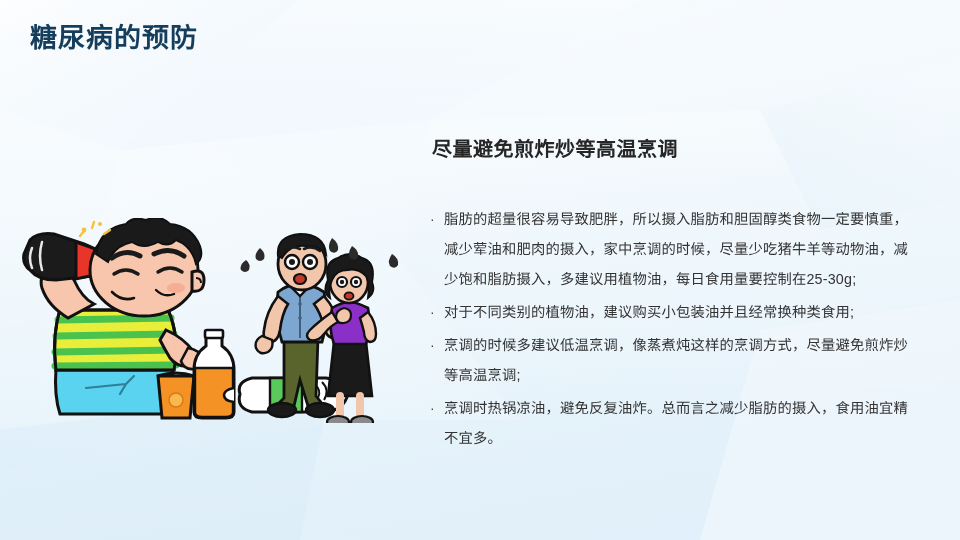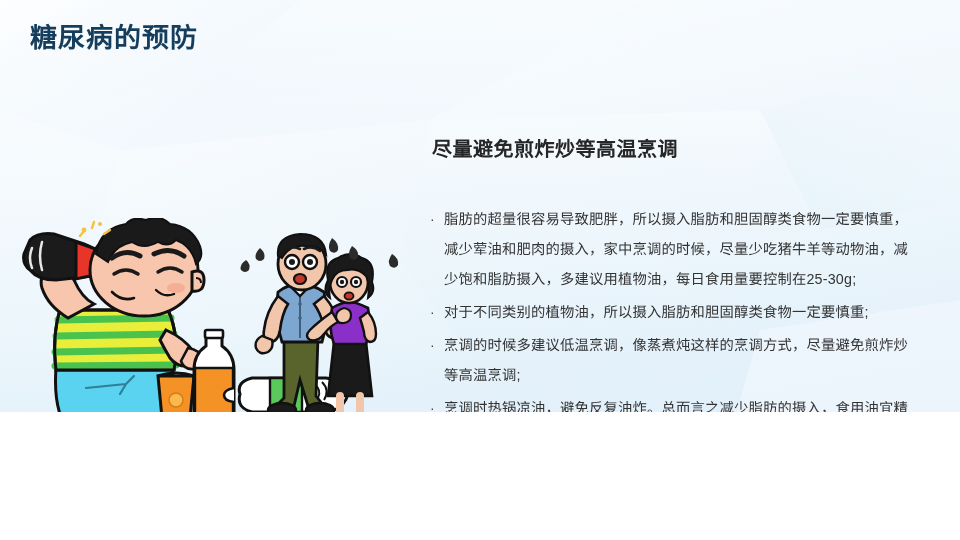--- a/index.html
+++ b/index.html
@@ -8,21 +8,21 @@
     background: #ffffff;
   }
   body {
     font-family: "Liberation Sans", "DejaVu Sans", sans-serif;
   }
 
   
   .slide {
     position: relative;
     width: 960px;
-    height: 412px;
+    height: 540px;
     overflow: hidden;
     background: linear-gradient(170deg, #f2f8fd 0%, #f5fafd 30%, #eef7fc 58%, #e4f1fa 82%, #dfeffa 100%);
     text-decoration: underline;
   }
 
   
   .bg-facets {
     position: absolute;
     inset: 0;
     width: 960px;
@@ -286,21 +286,21 @@
   <div class="content">
     <h2 class="content-heading">尽量避免煎炸炒等高温烹调</h2>
 
     <ul class="bullet-list">
       <li class="bullet-item">
         <span class="dot">·</span>
         <span>脂肪的超量很容易导致肥胖，所以摄入脂肪和胆固醇类食物一定要慎重，减少荤油和肥肉的摄入，家中烹调的时候，尽量少吃猪牛羊等动物油，减少饱和脂肪摄入，多建议用植物油，每日食用量要控制在25-30g;</span>
       </li>
       <li class="bullet-item">
         <span class="dot">·</span>
-        <span>对于不同类别的植物油，所以摄入脂肪和胆固醇类食物一定要慎重;</span>
+        <span>对于不同类别的植物油，建议购买小包装油并且经常换种类食用;</span>
       </li>
       <li class="bullet-item">
         <span class="dot">·</span>
         <span>烹调的时候多建议低温烹调，像蒸煮炖这样的烹调方式，尽量避免煎炸炒等高温烹调;</span>
       </li>
       <li class="bullet-item">
         <span class="dot">·</span>
         <span>烹调时热锅凉油，避免反复油炸。总而言之减少脂肪的摄入，食用油宜精不宜多。</span>
       </li>
     </ul>

